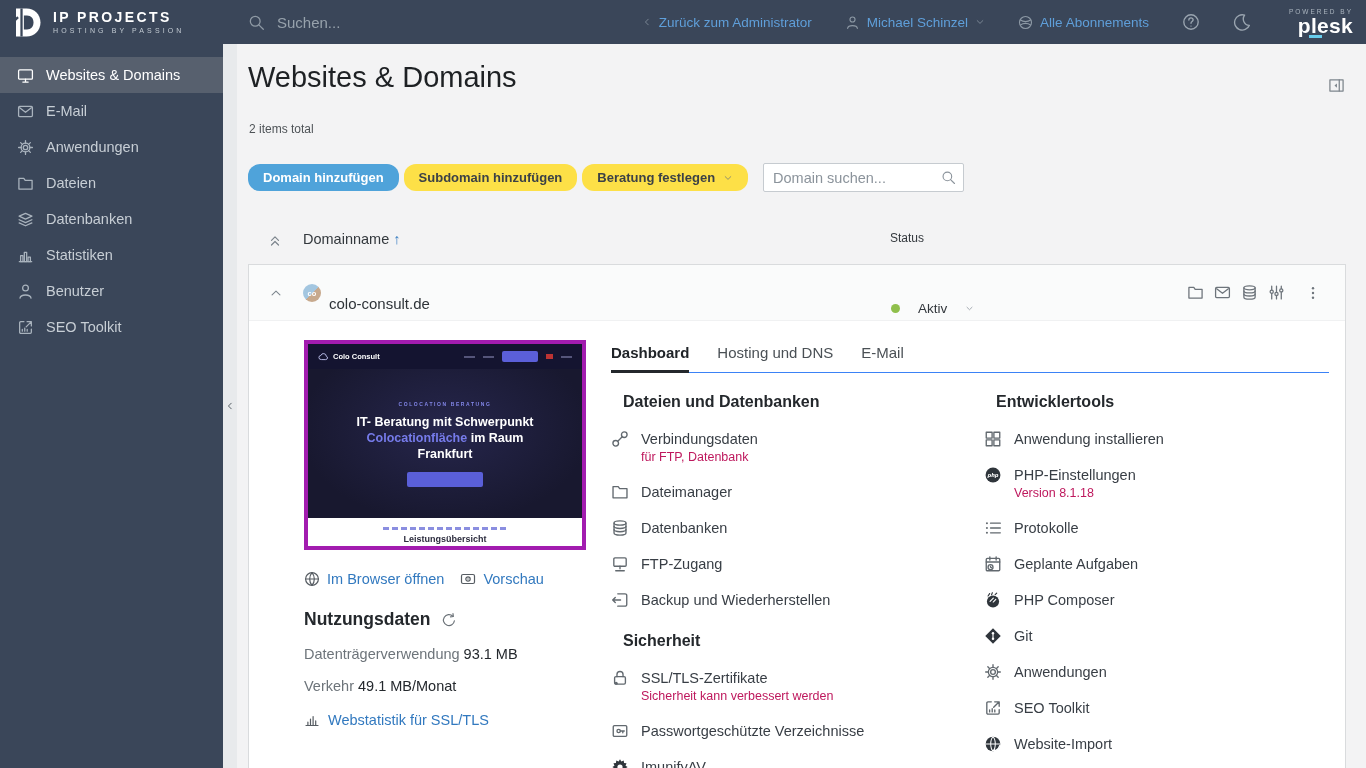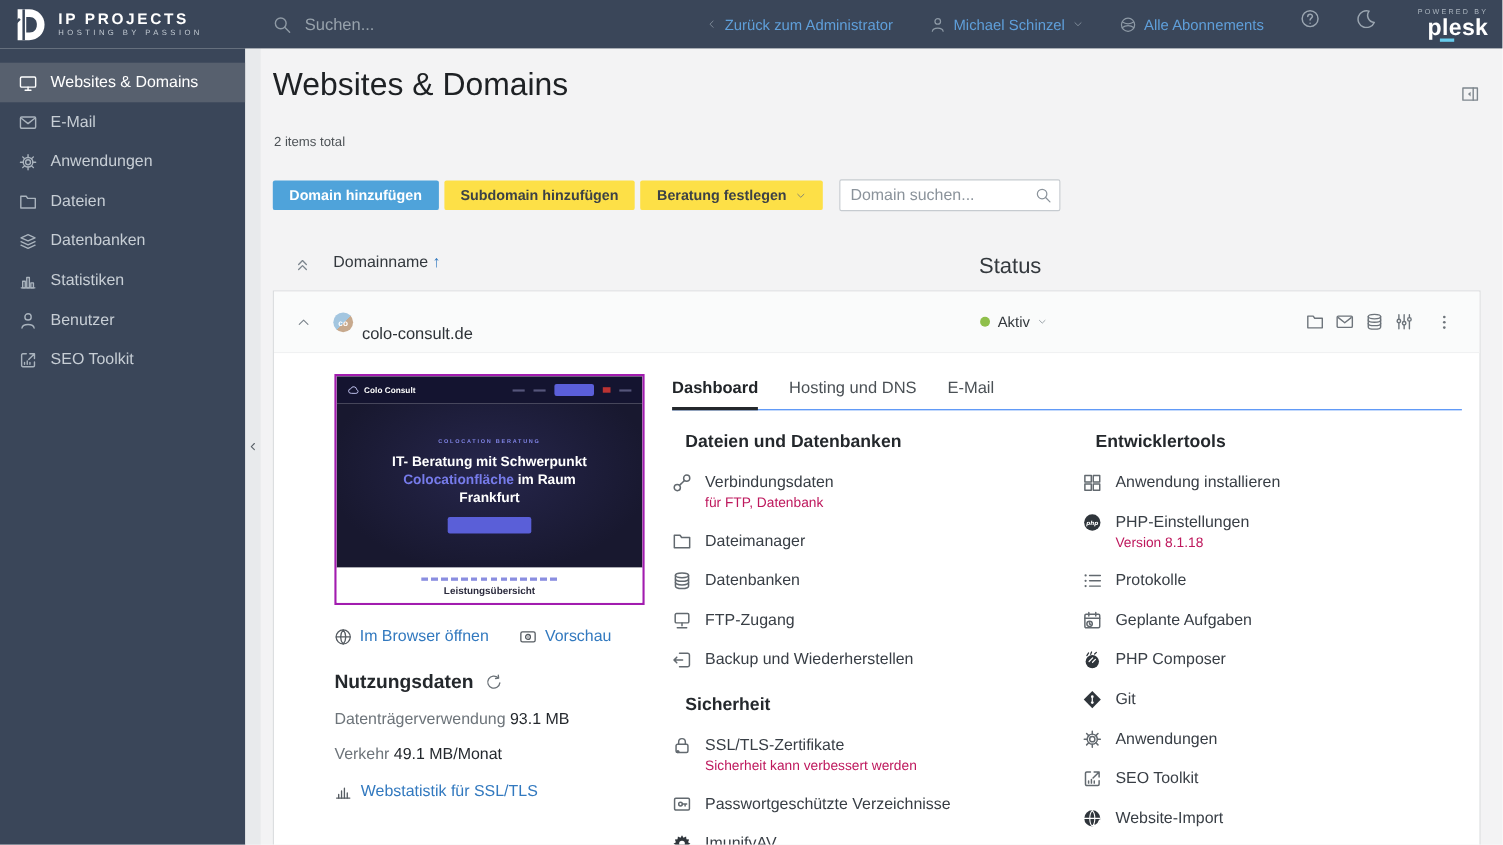--- a/index.html
+++ b/index.html
@@ -13,21 +13,21 @@
   
   .topbar{position:absolute;top:0;left:0;right:0;height:44px;background:#3a4659;display:flex;align-items:center;z-index:9}
   .brand{width:223px;height:44px;display:flex;align-items:center;gap:9px;padding-left:9px;flex:0 0 auto;cursor:pointer}
   .brand-mark{width:35px;height:35px;flex:0 0 auto}
   .brand-title{color:#fff;font-weight:bold;font-size:14px;letter-spacing:2.4px;line-height:14px;white-space:nowrap}
   .brand-sub{color:#c3cbd3;font-size:7px;letter-spacing:3.1px;margin-top:3px;white-space:nowrap}
   .tb-search{display:flex;align-items:center;gap:10px;margin-left:25px;color:#8f9aa5}
   .tb-search .ic{width:17px;height:17px}
   .tb-search input{background:transparent;border:none;outline:none;color:#d6dde3;font-size:15px;width:230px}
   .tb-search input::placeholder{color:#97a2ac}
-  .tb-right{margin-left:auto;display:flex;gap:33px;padding-right:13px}
+  .tb-right{margin-left:auto;display:flex;align-items:center;gap:33px;padding-right:13px}
   .tb-link{color:#5f9fda;font-size:13.5px;display:flex;align-items:center;gap:7px;cursor:pointer;white-space:nowrap}
   .tb-link .ic{width:15px;height:15px;color:#8d99a5}
   .tb-link .chev{width:10px;height:10px;color:#8d99a5}
   .tb-round{color:#9aa5b0;cursor:pointer}
   .tb-round .ic{width:18px;height:18px}
   .plesk{display:flex;flex-direction:column;align-items:flex-end;color:#fff;margin-left:5px;cursor:pointer}
   .plesk .pb{font-size:6.5px;letter-spacing:2px;color:#aab4be}
   .plesk .word{font-size:21px;font-weight:600;line-height:21px;letter-spacing:.3px;position:relative}
   .plesk .word i{position:absolute;left:11px;bottom:-2px;width:13px;height:3px;background:#67ccec}
 
@@ -41,73 +41,73 @@
   .strip .ic{width:10px;height:10px;stroke-width:1.6}
 
   
   .content{position:absolute;top:44px;left:237px;right:0;bottom:0;overflow:hidden}
   .page-title{position:absolute;left:11px;top:17px;font-size:29px;font-weight:400;color:#1e2124;margin:0}
   .panel-btn{position:absolute;right:21px;top:33px;color:#7e868d;cursor:pointer}
   .panel-btn .ic{width:17px;height:17px}
   .items-total{position:absolute;left:12px;top:78px;font-size:12px;color:#4e5357}
 
   .toolbar{position:absolute;left:11px;right:20px;top:119px;display:flex;align-items:center}
-  .btn{height:27px;display:inline-flex;align-items:center;gap:8px;padding:0 15px;font-size:13px;font-weight:bold;border-radius:2px;cursor:pointer;border:none;white-space:nowrap}
+  .btn{height:27px;display:inline-flex;align-items:center;gap:8px;padding:0 15px;font-size:13px;font-weight:bold;border-radius:12px;cursor:pointer;border:none;white-space:nowrap}
   .btn.primary{background:#4fa3da;color:#fff}
   .btn.secondary{background:#fde047;color:#3c4146}
   .btn + .btn{margin-left:5px}
   .btn .chev{width:10px;height:10px;color:#6e757b}
   .view-btn{margin-left:auto}
   .search-box{margin-left:15px;position:relative;width:201px;height:29px}
   .search-box input{width:100%;height:100%;border:1px solid #c6cbd0;border-radius:2px;padding:0 30px 0 9px;font-size:14.5px;color:#333;outline:none;background:#fff}
   .search-box input::placeholder{color:#8b939b}
   .search-box .ic{position:absolute;right:8px;top:7px;color:#8b939b;width:15px;height:15px}
 
   .thead{position:absolute;left:11px;right:20px;top:178px;height:40px}
   .collapse-all{position:absolute;left:19px;top:11px;color:#7c858d;cursor:pointer}
   .col-domain{position:absolute;left:55px;top:9px;font-size:14.5px;color:#33383d;cursor:pointer}
   .sort-arrow{color:#3279bf;margin-left:4px}
-  .col-status{position:absolute;left:642px;top:9px;font-size:20px;color:#33383d}
+  .col-status{position:absolute;left:642px;top:9px;font-size:12px;color:#33383d}
 
   
   .card{position:absolute;left:11px;right:20px;top:220px;height:600px;background:#fff;border:1px solid #d9dbdd;overflow:hidden}
   .drow{position:relative;height:56px;background:#fafbfb;border-bottom:1px solid #f0f1f2}
   .drow .chev-up{position:absolute;left:20px;top:21px;color:#7c858d;cursor:pointer}
   .drow .chev-up .ic{width:14px;height:14px}
   .favicon{position:absolute;left:54px;top:19px;width:18px;height:18px;border-radius:50%;background:linear-gradient(135deg,#a3c6e0 52%,#c7a98d 52%);color:#fff;font-size:7.5px;font-weight:bold;display:flex;align-items:center;justify-content:center}
   .dname{position:absolute;left:80px;top:30px;font-size:15px;color:#2e3338;cursor:pointer}
-  .status{position:absolute;left:642px;top:20px;display:flex;align-items:center;gap:7px;font-size:13.5px;color:#33383d;cursor:pointer}
+  .status{position:absolute;left:642px;top:36px;display:flex;align-items:center;gap:18px;font-size:13.5px;color:#33383d;cursor:pointer}
   .dot{width:9px;height:9px;border-radius:50%}
   .status .chev{width:9px;height:9px;color:#7c858d}
   .row-actions{position:absolute;left:938px;top:19px;display:flex;gap:10px;color:#6d747b}
   .row-actions .ic{width:17px;height:17px;cursor:pointer}
   .kebab{position:absolute;left:1056px;top:19px;color:#6d747b;cursor:pointer}
   .kebab .ic{width:16px;height:18px}
 
   .expanded{position:relative;height:543px}
 
   
   .col-left{position:absolute;left:55px;top:19px;width:282px}
-  .thumb{width:282px;height:210px;border:2px solid #a21caf;overflow:hidden;cursor:pointer}
+  .thumb{width:282px;height:210px;border:4px solid #a21caf;overflow:hidden;cursor:pointer}
   .t-nav{height:25px;background:#141430;display:flex;align-items:center;padding:0 10px}
   .t-cloud{width:11px;height:11px;color:#cfd2ff}
   .t-brand{color:#fff;font-size:7.5px;font-weight:bold;margin-left:4px}
   .t-navitems{margin-left:auto;display:flex;align-items:center;gap:8px}
   .t-dash{width:11px;height:2px;background:#55557a;display:inline-block}
   .t-chip{width:36px;height:11px;background:#5b5fd9;border-radius:2px;display:inline-block}
   .t-flag{width:7px;height:5px;background:#b33;display:inline-block}
   .t-hero{height:149px;background:radial-gradient(ellipse at 50% 40%,#26264c 0%,#18182f 75%);display:flex;flex-direction:column;align-items:center;justify-content:center;text-align:center;padding:0 14px}
   .t-tag{font-size:5px;letter-spacing:1.6px;color:#8286e8;font-weight:bold;margin-bottom:7px}
   .t-h{font-size:12.5px;line-height:16px;font-weight:bold;color:#fff}
   .t-hl{color:#767bea}
   .t-btn{margin-top:10px;width:76px;height:15px;background:#5a5fd8;border-radius:2px}
   .t-footer{height:34px;background:#fff;display:flex;flex-direction:column;align-items:center;justify-content:center;gap:4px}
   .t-fdash{width:124px;height:3px;background:repeating-linear-gradient(90deg,#8a8ee0 0 6px,transparent 6px 9px)}
   .t-ftitle{font-size:9px;font-weight:bold;color:#2c2c3e}
-  .preview-links{margin-top:21px;display:flex;gap:28px;font-size:14.5px;color:#3279bf}
+  .preview-links{margin-top:21px;display:flex;gap:16px;font-size:14.5px;color:#3279bf}
   .plink{display:flex;align-items:center;gap:7px;cursor:pointer;white-space:nowrap}
   .plink .ic{color:#565c62;width:16px;height:16px}
   .usage-title{margin-top:22px;font-size:17.5px;font-weight:600;color:#24282c;display:flex;align-items:center;gap:11px}
   .usage-title .ic{color:#6a7177;cursor:pointer}
   .usage-line{margin-top:16px;font-size:14.5px;color:#6d747a}
   .usage-line b{font-weight:normal;color:#24282d}
   .webstat{margin-top:18px;display:flex;align-items:center;gap:8px;color:#3279bf;font-size:14.5px;cursor:pointer}
   .webstat .ic{color:#565c62}
 
   

